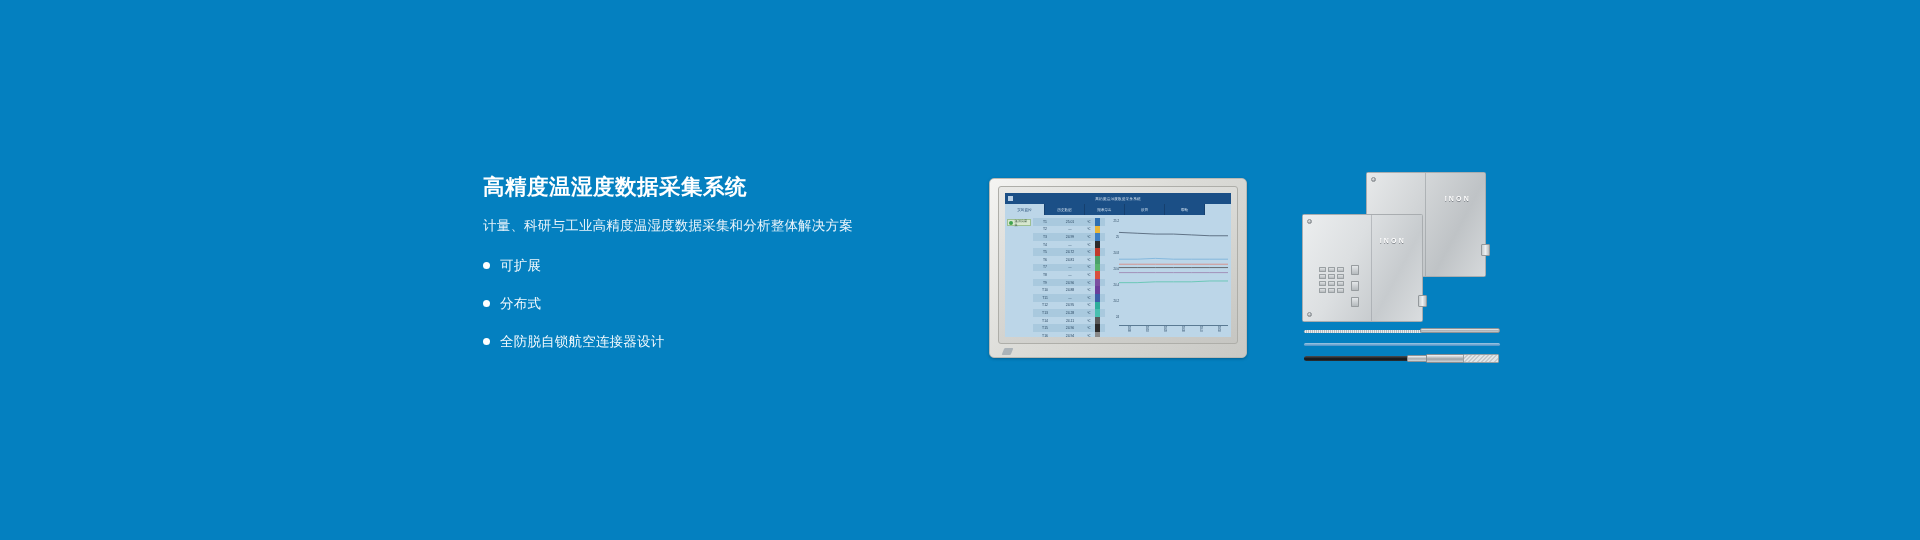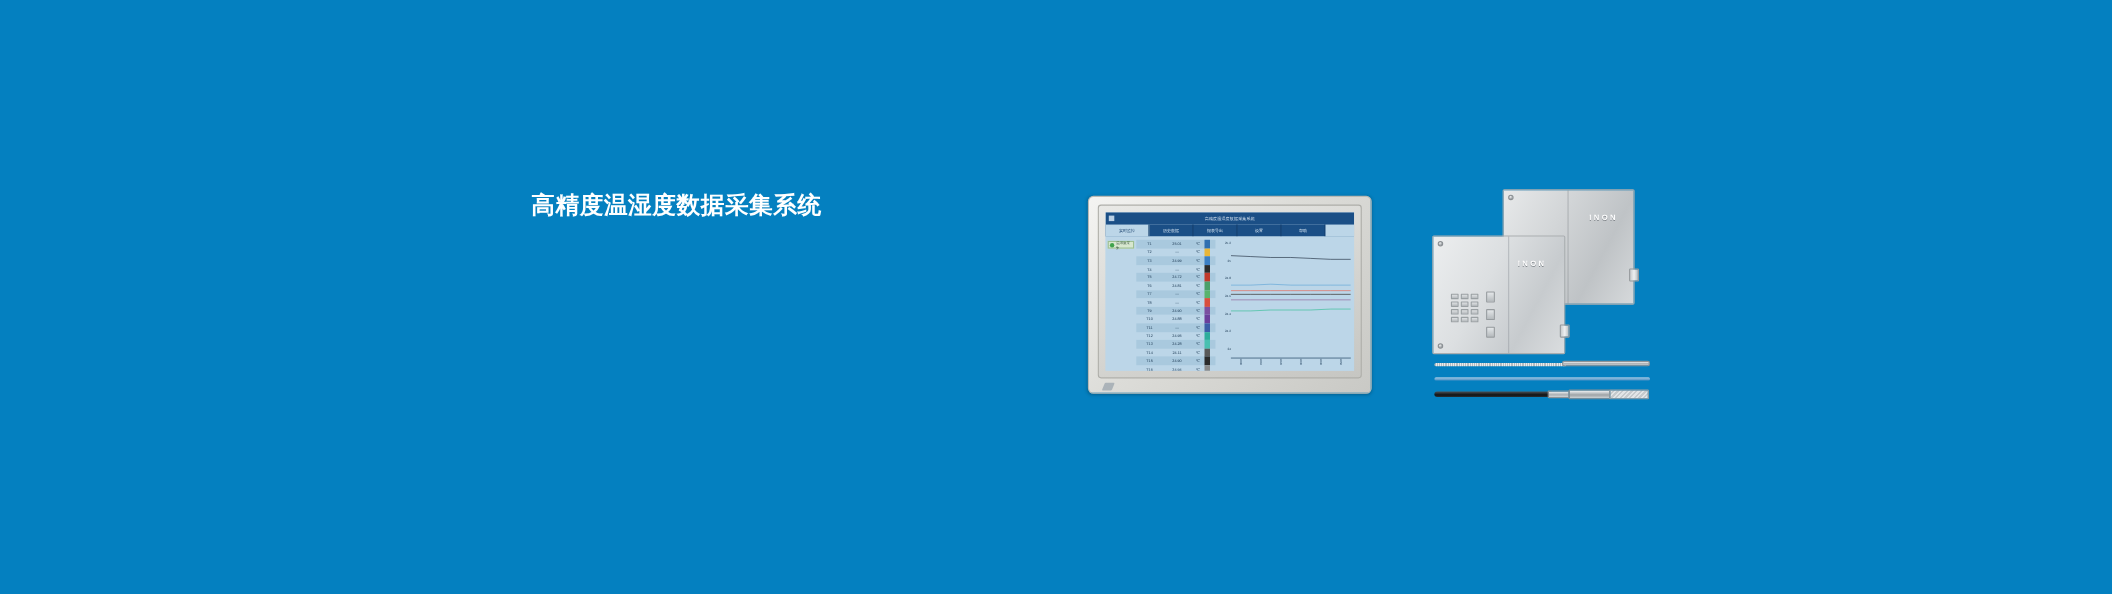--- a/index.html
+++ b/index.html
@@ -309,20 +309,35 @@
     position: absolute; left: 159px; top: 1px; width: 36px; height: 8.5px;
     background: repeating-linear-gradient(135deg,#e2e5e7 0 1.5px,#c6cacd 1.5px 3px);
     border: 0.5px solid #9aa0a3; border-radius: 1px;
   }
 </style>
 </head>
 <body>
 
 <div class="hero-text">
   <div class="hero-title">高精度温湿度数据采集系统</div>
+  <div class="hero-subtitle">计量、科研与工业高精度温湿度数据采集和分析整体解决方案</div>
+  <ul class="feature-list">
+    <li class="feature-item">
+      <span class="feature-dot"></span>
+      <span>可扩展</span>
+    </li>
+    <li class="feature-item">
+      <span class="feature-dot"></span>
+      <span>分布式</span>
+    </li>
+    <li class="feature-item">
+      <span class="feature-dot"></span>
+      <span>全防脱自锁航空连接器设计</span>
+    </li>
+  </ul>
 </div>
 
 <div class="monitor">
   <div class="monitor-case"></div>
   <div class="monitor-inner-bezel">
     <div class="screen">
 
       <div class="sw-titlebar">
         <span class="sw-sysicon"></span>
         <span class="sw-title">高精度温湿度数据采集系统</span>

